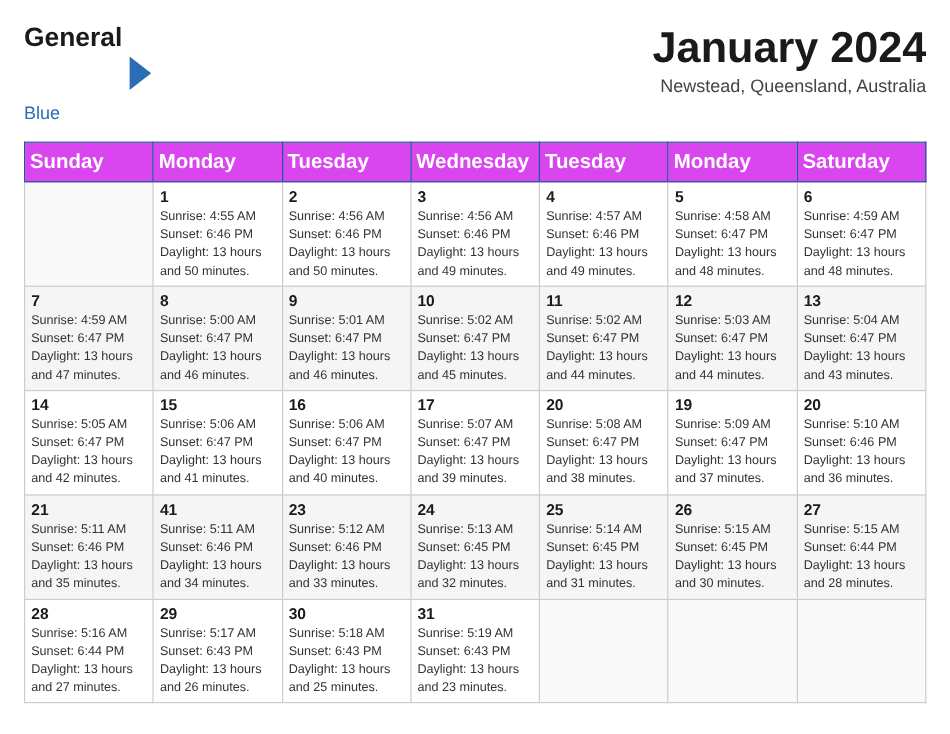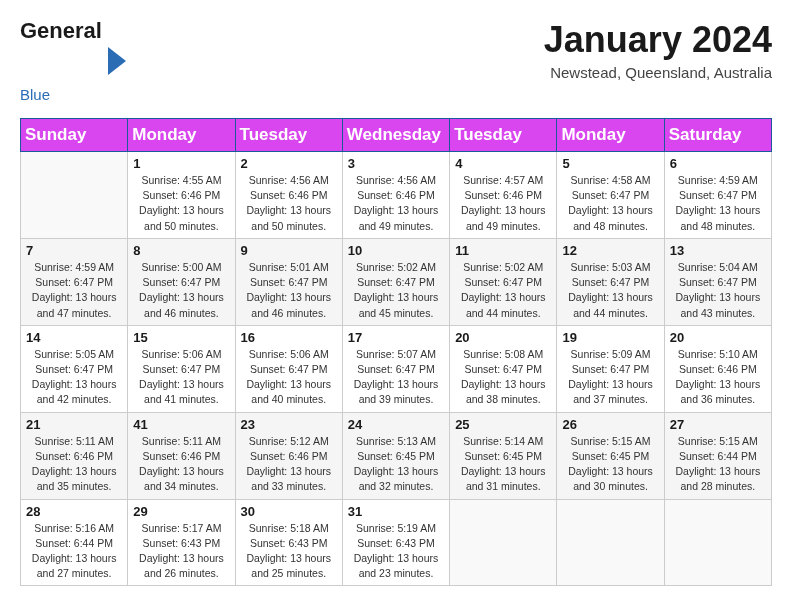--- a/index.html
+++ b/index.html
@@ -64,21 +64,20 @@
       font-size: 13px;
       font-weight: bold;
       color: #1a1a1a;
       display: block;
       margin-bottom: 2px;
     }
     .day-info {
       font-size: 10.5px;
       color: #333;
       line-height: 1.45;
-      text-align: center;
     }
     .empty-cell {
       background: #f9f9f9 !important;
     }
     .logo-text-wrapper {
       display: flex;
       flex-direction: column;
       line-height: 1.0;
       gap: 45px;
     }

